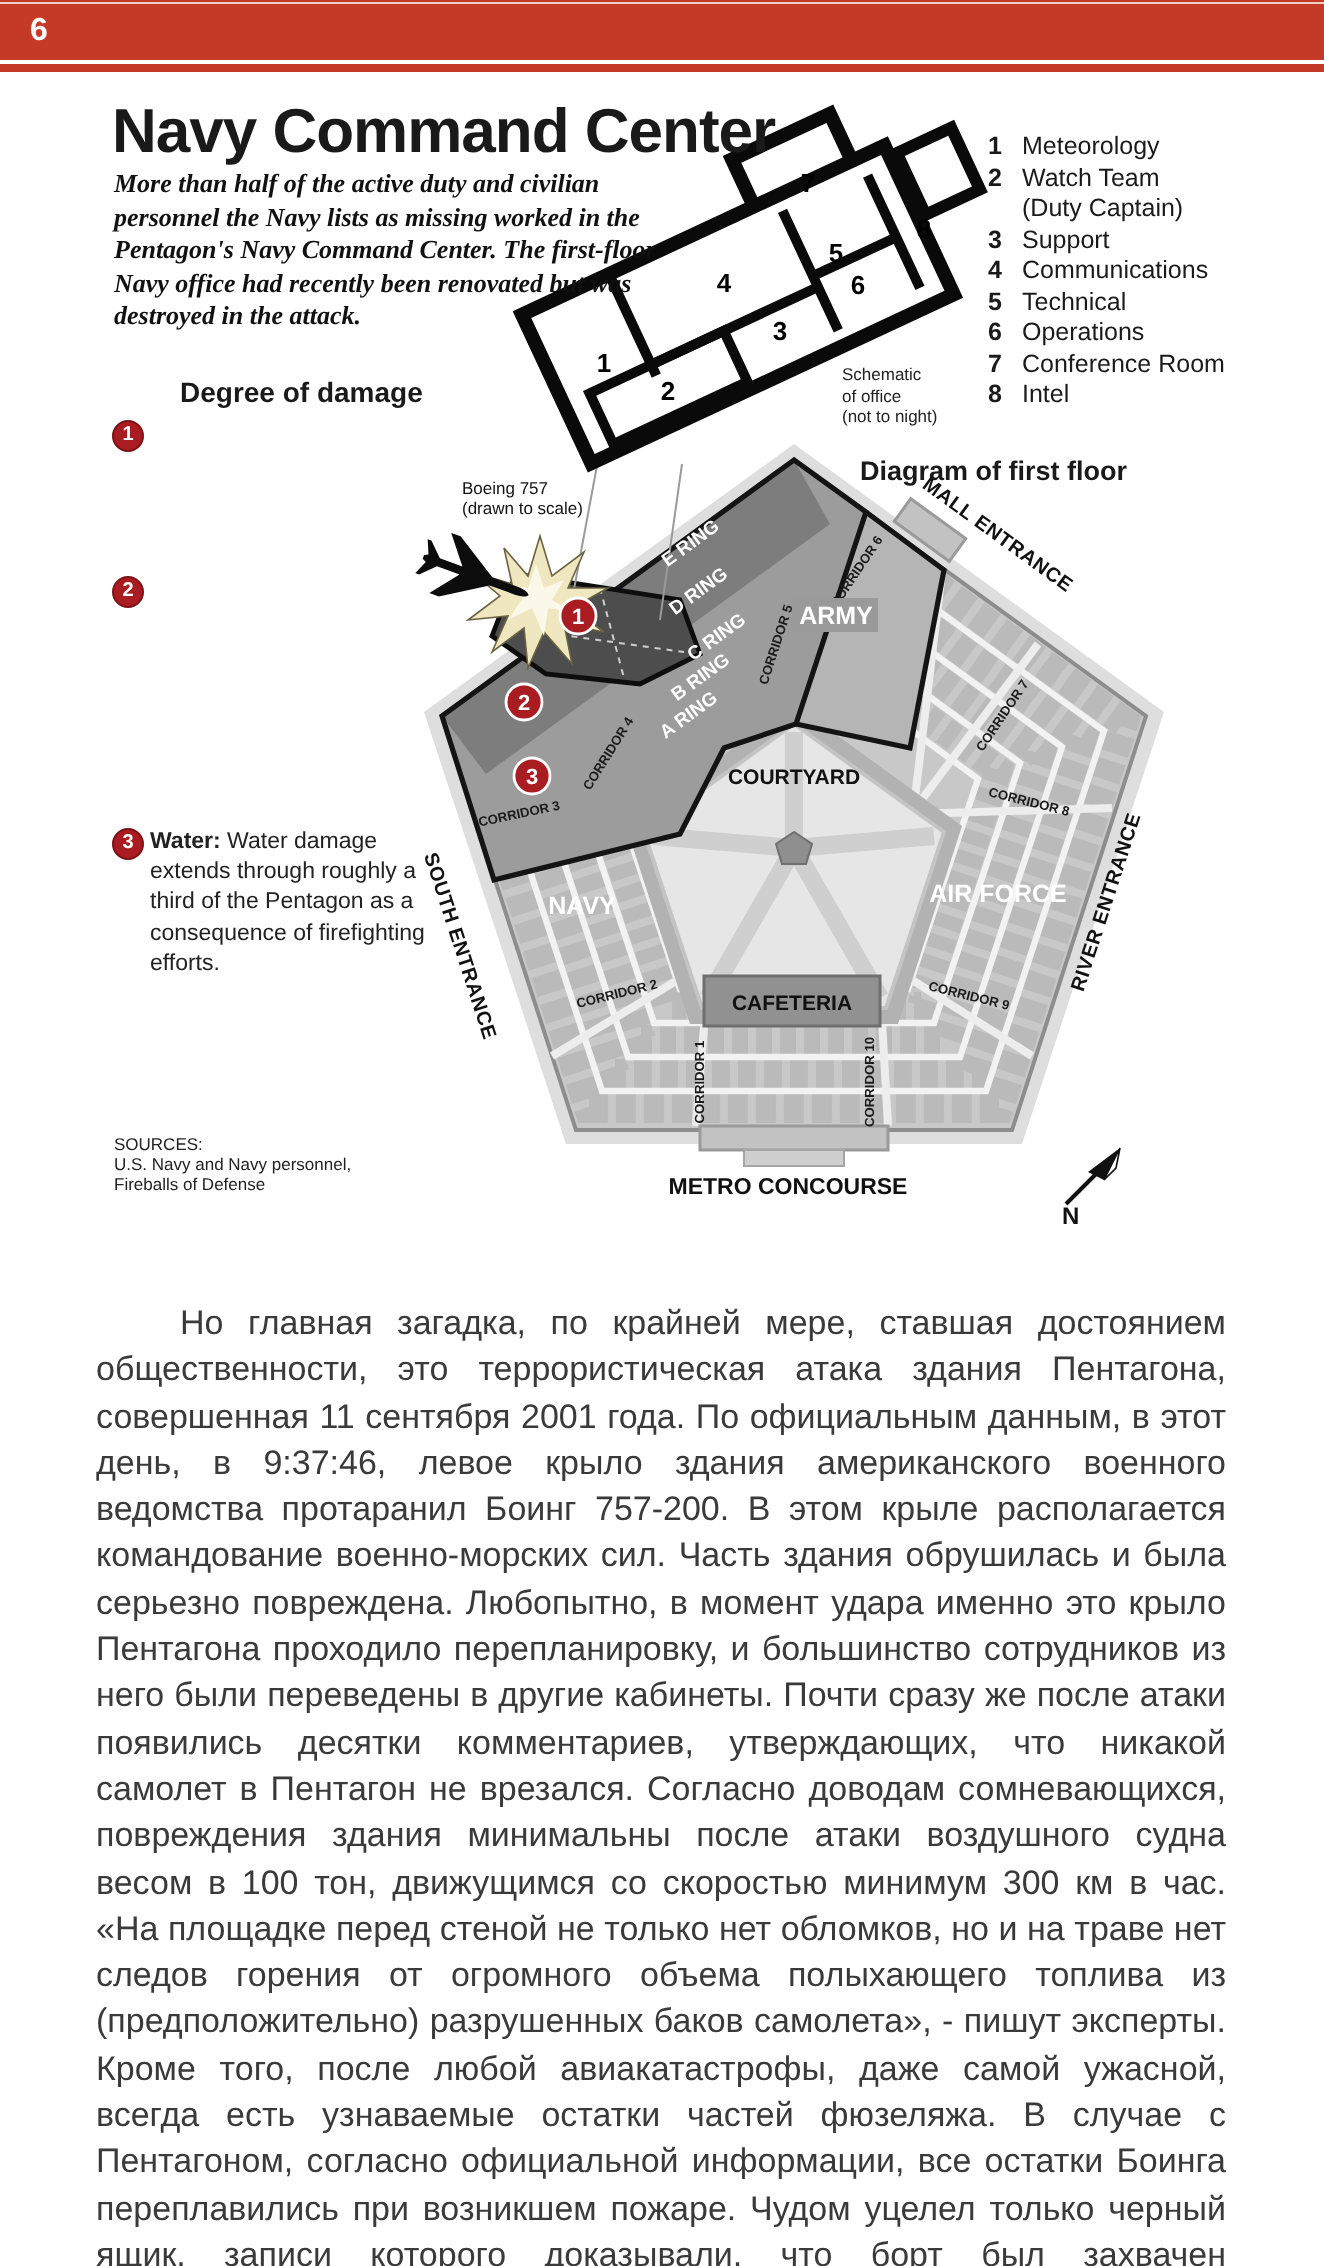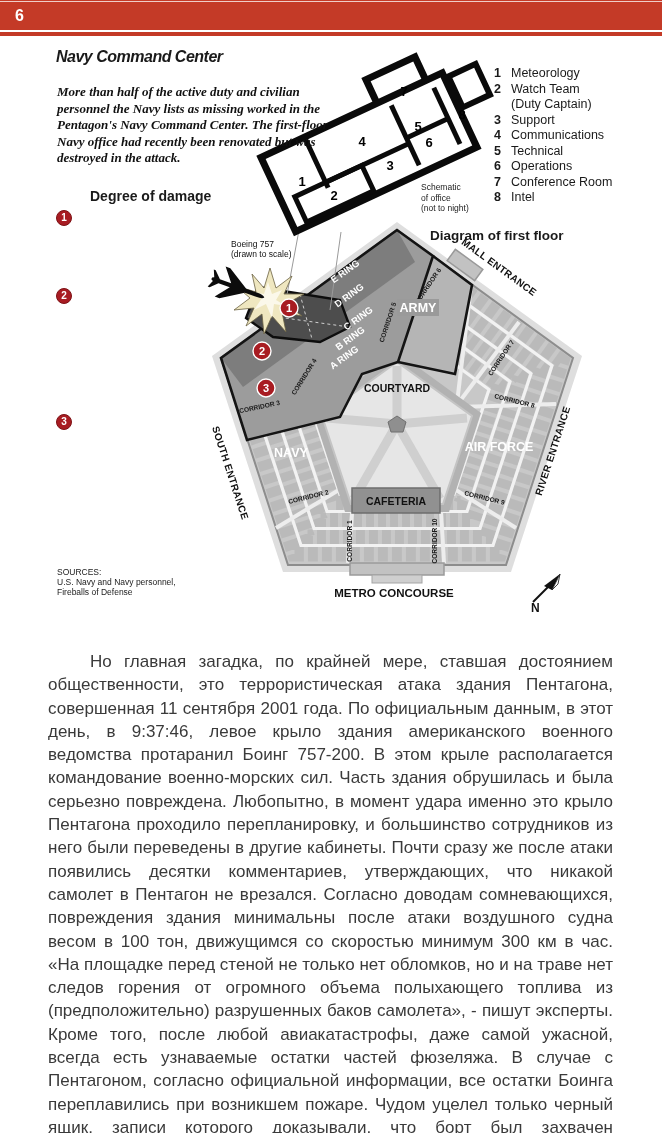--- a/index.html
+++ b/index.html
@@ -8,21 +8,21 @@
   
   .hdr{position:relative;width:662px;height:36px;background:#c43a27;}
   .hdr .hairline{position:absolute;left:0;right:0;bottom:4px;height:2px;background:#ffffff;}
   .hdr .topline{position:absolute;left:0;right:0;top:1px;height:1px;background:rgba(255,255,255,.75);}
   .hdr .pageno{position:absolute;left:15px;top:7px;color:#fff;font-weight:bold;font-size:16px;}
   .hdr .htitle{position:absolute;left:0;right:0;top:7px;text-align:center;color:#fff;
                font-weight:bold;font-size:16px;letter-spacing:1px;}
   
   .info{position:relative;width:662px;height:604px;}
   .info svg{position:absolute;left:0;top:0;}
-  .ttl{position:absolute;left:56px;top:12px;font-size:16px;font-weight:bold;letter-spacing:-.5px;font-style:italic;}
+  .ttl{position:absolute;left:56px;top:12px;font-size:31px;font-weight:bold;letter-spacing:-.5px;}
   .intro{position:absolute;left:57px;top:48px;width:272px;
          font-family:"Liberation Serif",serif;font-style:italic;font-weight:bold;
          font-size:13px;line-height:16.5px;color:#111;}
   .dmg-h{position:absolute;left:57px;top:152px;font-size:14px;font-weight:bold;padding-left:33px;}
   .dmg{position:absolute;width:162px;font-size:11.5px;line-height:15.2px;color:#222;}
   .dmg .circ{position:absolute;left:0;top:0;}
   .dmg .txt{display:block;margin-left:19px;}
   .circ{display:inline-flex;align-items:center;justify-content:center;width:16px;height:16px;
         border-radius:50%;background:#a81c22;border:1px solid #7e1216;color:#fff;
         font-size:10px;font-weight:bold;box-sizing:border-box;}
@@ -223,20 +223,21 @@
     <div class="dmg-h">Degree of damage</div>
 
     <div class="dmg" style="left:56px;top:174px;">
       <span class="circ">1</span>
     </div>
     <div class="dmg" style="left:56px;top:252px;">
       <span class="circ">2</span>
     </div>
     <div class="dmg" style="left:56px;top:378px;">
       <span class="circ">3</span>
+      <span class="txt"><b>Water:</b><span> Water damage extends through roughly a third of the Pentagon as a consequence of firefighting efforts.</span></span>
     </div>
 
     <div class="legend">
       <div class="row">
           <span class="n">1</span>
           <span>Meteorology</span>
         </div>
       <div class="row">
           <span class="n">2</span>
           <span>Watch Team</span>

